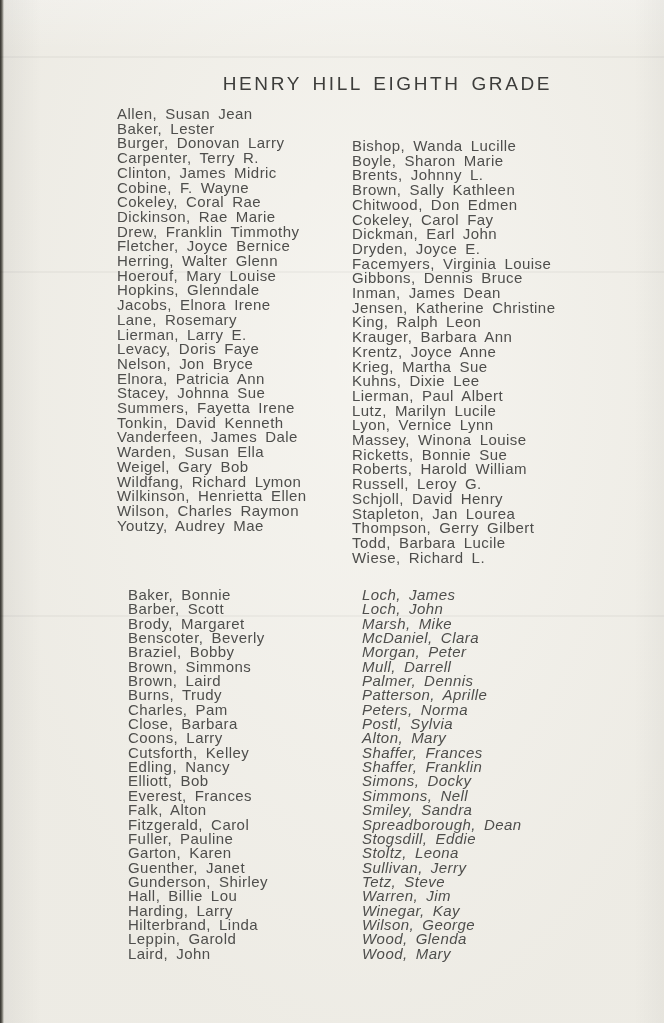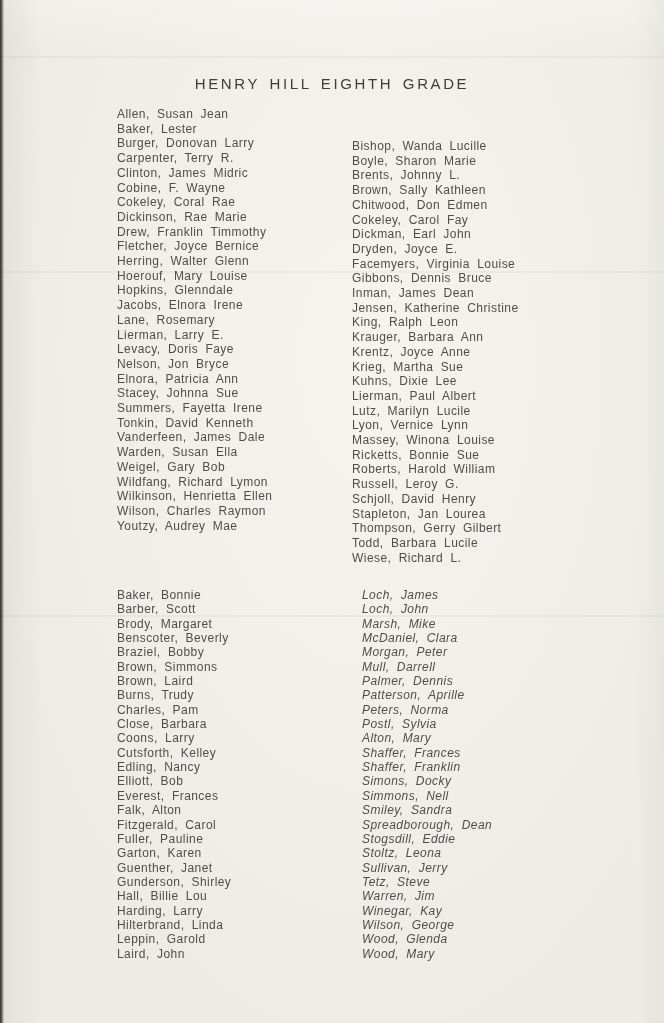--- a/index.html
+++ b/index.html
@@ -34,42 +34,42 @@
     height: 2px;
     background: rgba(0,0,0,0.03);
   }
   .crease.c1 { top: 56px; }
   .crease.c2 { top: 271px; }
   .crease.c3 { top: 615px; }
   .section-title {
     position: absolute;
     left: 112px;
     width: 440px;
-    text-align: center;
-    font-size: 15px;
+    text-align: right;
+    font-size: 19px;
     line-height: 20px;
     letter-spacing: 2.6px;
     word-spacing: 3px;
     color: #3d3d3b;
   }
   .title-1 { top: 74px; }
   .title-2 { top: 553px; }
   .name-col {
     position: absolute;
-    font-size: 12px;
+    font-size: 15px;
     letter-spacing: 0.45px;
     word-spacing: 3.5px;
     color: #4e4e4c;
     white-space: nowrap;
   }
   .sec1 { top: 107px; line-height: 14.7px; }
   .sec2 { top: 588px; line-height: 14.35px; }
   .col-left-1  { left: 117px; }
   .col-right-1 { left: 352px; margin-top: 32px; }
-  .col-left-2  { left: 117px; }
+  .col-left-2  { left: 128px; }
   .col-right-2 { left: 362px; font-style: italic; }
   .name { height: auto; }
 </style>
 </head>
 <body>
 
 <div class="page">
   <div class="left-edge"></div>
   <div class="crease c1"></div>
   <div class="crease c2"></div>

